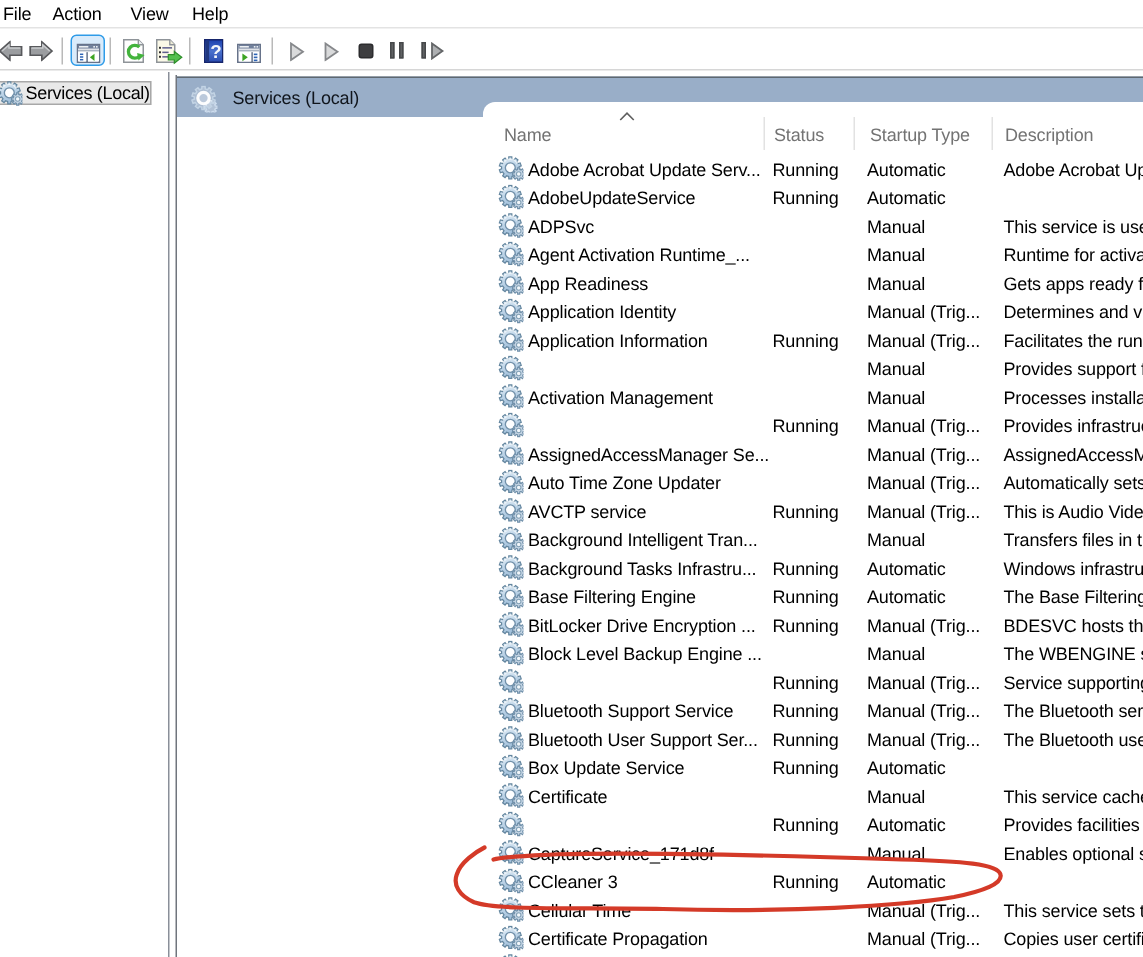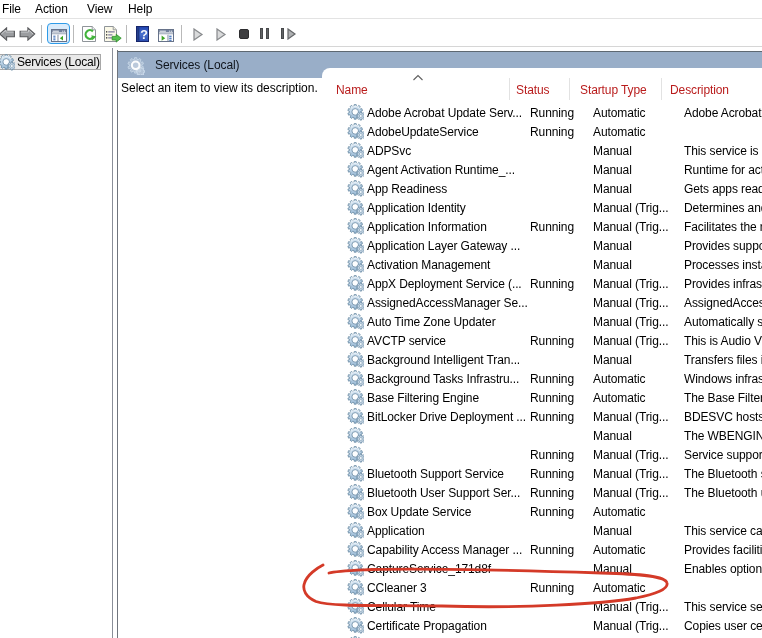--- a/index.html
+++ b/index.html
@@ -9,23 +9,23 @@
 #menubar span {position:absolute;top:2px;letter-spacing:-0.1px}
 #toolbar {position:absolute;left:0;top:20px;width:762px;height:27px;background:#fff;border-bottom:1px solid #d6d6d6}
 #tree {position:absolute;left:0;top:48px;width:114px;height:590px;background:#fff}
 #treesel {position:absolute;left:-2px;top:5.5px;width:103px;height:16px;background:#e9e9e9;border:1px solid #a8a8a8}
 #divider {position:absolute;left:112px;top:48px;width:1px;height:590px;background:#8a8f99}
 #divider2 {position:absolute;left:117px;top:50px;width:1px;height:588px;background:#70757d}
 #main {position:absolute;left:118px;top:48px;width:644px;height:590px;background:#fff}
 #band {position:absolute;left:0;top:3px;width:644px;height:27px;background:#99aec8;border-top:1px solid #5e6871}
 #tab {position:absolute;left:203.5px;top:20px;width:440.5px;height:571px;background:#fff;border-top-left-radius:8px}
 #desc {position:absolute;left:3px;top:33px;width:220px;letter-spacing:0}
-.hdrtxt {position:absolute;top:35px;color:#b91c1c;letter-spacing:-0.1px}
+.hdrtxt {position:absolute;top:35px;color:#737373;letter-spacing:-0.1px}
 .hline {position:absolute;top:30px;width:1px;height:22px;background:#e2e2e2}
-.row {position:absolute;left:15px;width:622px;height:19px}
+.row {position:absolute;left:0;width:622px;height:19px}
 .ric {position:absolute;left:332px;top:1px}
 .row span {position:absolute;top:3px;white-space:nowrap;letter-spacing:-0.1px}
 .c1 {left:352px} .c2 {left:515px} .c3 {left:578px} .c4 {left:669px}
 </style></head>
 <body>
 <svg width="0" height="0" style="position:absolute">
 <defs>
 <linearGradient id="ggrad" x1="0" y1="0" x2="0.4" y2="1">
 <stop offset="0" stop-color="#eaf3fa"></stop>
         <stop offset="0.5" stop-color="#c0d6e9"></stop>
@@ -150,21 +150,20 @@
 </div>
 <div id="divider"></div>
 <div id="divider2"></div>
 <div id="main">
 <div id="band"></div>
 <svg style="position:absolute;left:8.5px;top:8.5px" width="18" height="18" viewBox="0 0 17 17">
       <use href="#gearw"></use>
     </svg>
 <span style="position:absolute;left:37px;top:10px;color:#10151c;letter-spacing:-0.1px">Services (Local)</span>
 <div id="tab"></div>
-<div id="desc">Select an item to view its description.</div>
 </div>
 <svg class="abs" style="left:412px;top:74px" width="12" height="7" viewBox="0 0 12 7">
     <path d="M1.5 6 L6 1.5 L10.5 6" fill="none" stroke="#5f5f5f" stroke-width="1.1"></path>
   </svg>
 <span class="hdrtxt" style="left:336px;top:83px;position:absolute">Name</span>
 <span class="hdrtxt" style="left:516px;top:83px;position:absolute">Status</span>
 <span class="hdrtxt" style="left:580px;top:83px;position:absolute">Startup Type</span>
 <span class="hdrtxt" style="left:670px;top:83px;position:absolute">Description</span>
 <div class="hline" style="left:509px;top:78px;position:absolute"></div>
 <div class="hline" style="left:569px;top:78px;position:absolute"></div>
@@ -229,39 +228,37 @@
     </svg>
 <span class="c1">Application Information</span>
     <span class="c2">Running</span>
     <span class="c3">Manual (Trig...</span>
     <span class="c4">Facilitates the running of interactive</span>
 </div>
 <div class="row" style="top:235.5px">
 <svg class="ric" width="17" height="17" viewBox="0 0 17 17">
       <use href="#gear"></use>
     </svg>
-<span class="c1">Application Layer Gateway ...</span>
     <span class="c2"></span>
     <span class="c3">Manual</span>
     <span class="c4">Provides support for 3rd party protoc</span>
 </div>
 <div class="row" style="top:254.5px">
 <svg class="ric" width="17" height="17" viewBox="0 0 17 17">
       <use href="#gear"></use>
     </svg>
 <span class="c1">Activation Management</span>
     <span class="c2"></span>
     <span class="c3">Manual</span>
     <span class="c4">Processes installation, removal, and e</span>
 </div>
 <div class="row" style="top:273.5px">
 <svg class="ric" width="17" height="17" viewBox="0 0 17 17">
       <use href="#gear"></use>
     </svg>
-<span class="c1">AppX Deployment Service (...</span>
     <span class="c2">Running</span>
     <span class="c3">Manual (Trig...</span>
     <span class="c4">Provides infrastructure support for d</span>
 </div>
 <div class="row" style="top:292.5px">
 <svg class="ric" width="17" height="17" viewBox="0 0 17 17">
       <use href="#gear"></use>
     </svg>
 <span class="c1">AssignedAccessManager Se...</span>
     <span class="c2"></span>
@@ -310,29 +307,30 @@
     </svg>
 <span class="c1">Base Filtering Engine</span>
     <span class="c2">Running</span>
     <span class="c3">Automatic</span>
     <span class="c4">The Base Filtering Engine (BFE) is a s</span>
 </div>
 <div class="row" style="top:406.5px">
 <svg class="ric" width="17" height="17" viewBox="0 0 17 17">
       <use href="#gear"></use>
     </svg>
-<span class="c1">BitLocker Drive Deployment ...</span>
+<span class="c1">BitLocker Drive Encryption ...</span>
     <span class="c2">Running</span>
     <span class="c3">Manual (Trig...</span>
     <span class="c4">BDESVC hosts the BitLocker Drive E</span>
 </div>
 <div class="row" style="top:425.5px">
 <svg class="ric" width="17" height="17" viewBox="0 0 17 17">
       <use href="#gear"></use>
     </svg>
+<span class="c1">Block Level Backup Engine ...</span>
     <span class="c2"></span>
     <span class="c3">Manual</span>
     <span class="c4">The WBENGINE service is used by W</span>
 </div>
 <div class="row" style="top:444.5px">
 <svg class="ric" width="17" height="17" viewBox="0 0 17 17">
       <use href="#gear"></use>
     </svg>
     <span class="c2">Running</span>
     <span class="c3">Manual (Trig...</span>
@@ -362,30 +360,29 @@
     </svg>
 <span class="c1">Box Update Service</span>
     <span class="c2">Running</span>
     <span class="c3">Automatic</span>
     <span class="c4"></span>
 </div>
 <div class="row" style="top:520.5px">
 <svg class="ric" width="17" height="17" viewBox="0 0 17 17">
       <use href="#gear"></use>
     </svg>
-<span class="c1">Application</span>
+<span class="c1">Certificate</span>
     <span class="c2"></span>
     <span class="c3">Manual</span>
     <span class="c4">This service caches network content</span>
 </div>
 <div class="row" style="top:539.5px">
 <svg class="ric" width="17" height="17" viewBox="0 0 17 17">
       <use href="#gear"></use>
     </svg>
-<span class="c1">Capability Access Manager ...</span>
     <span class="c2">Running</span>
     <span class="c3">Automatic</span>
     <span class="c4">Provides facilities for managing UWP</span>
 </div>
 <div class="row" style="top:558.5px">
 <svg class="ric" width="17" height="17" viewBox="0 0 17 17">
       <use href="#gear"></use>
     </svg>
 <span class="c1">CaptureService_171d8f</span>
     <span class="c2"></span>

